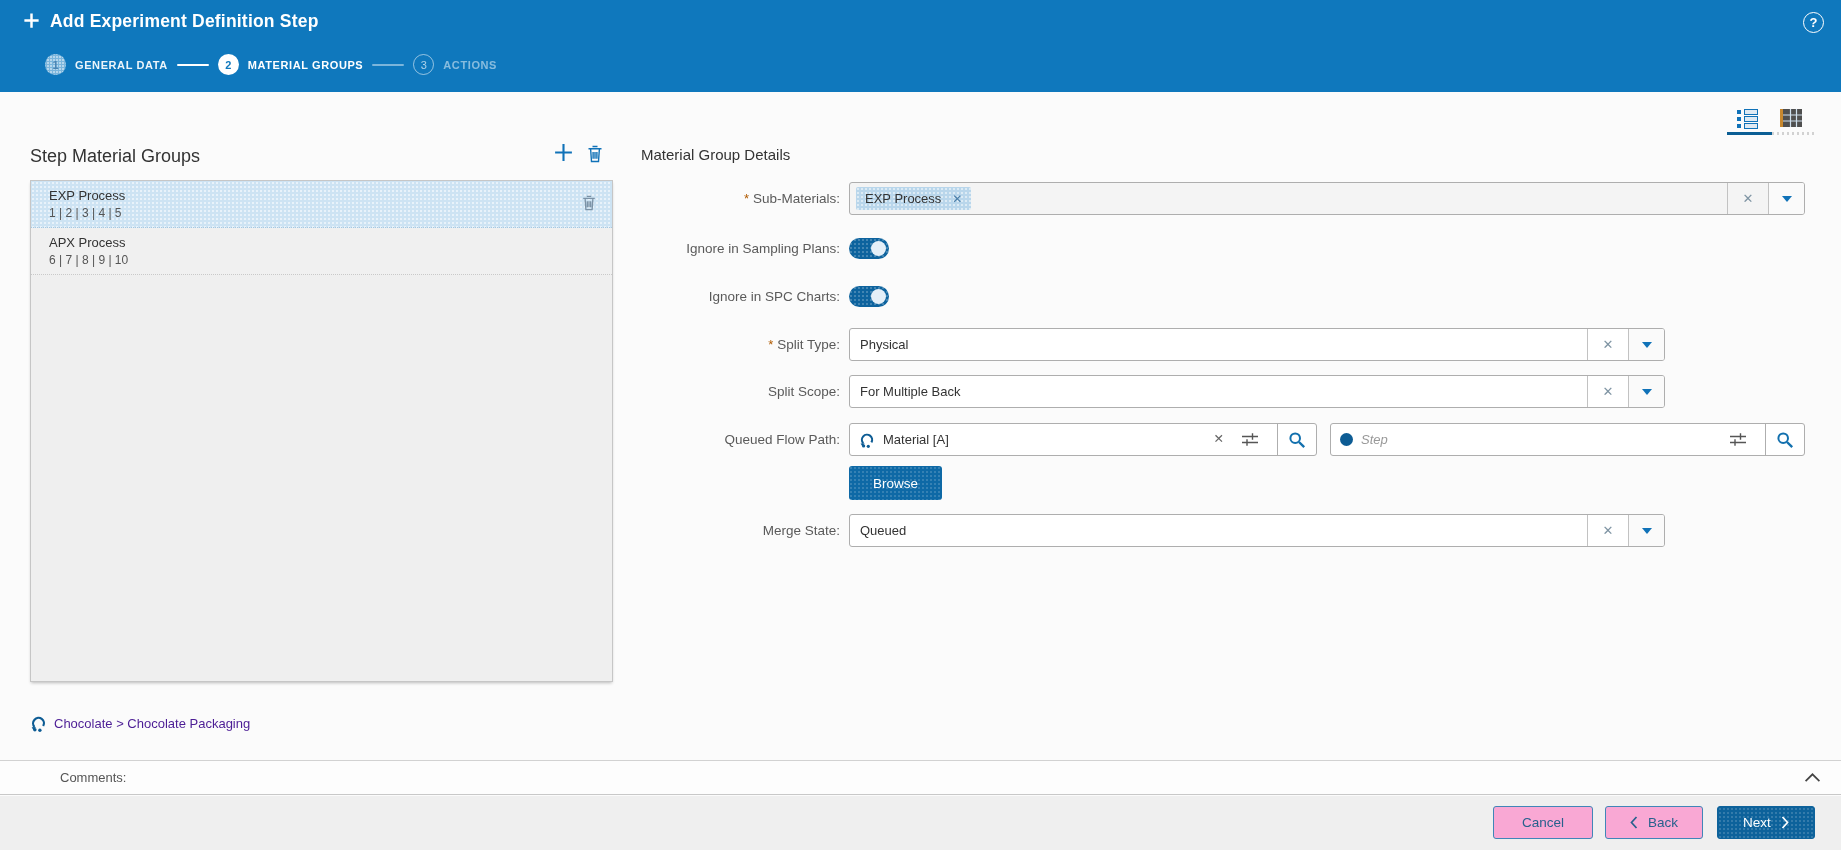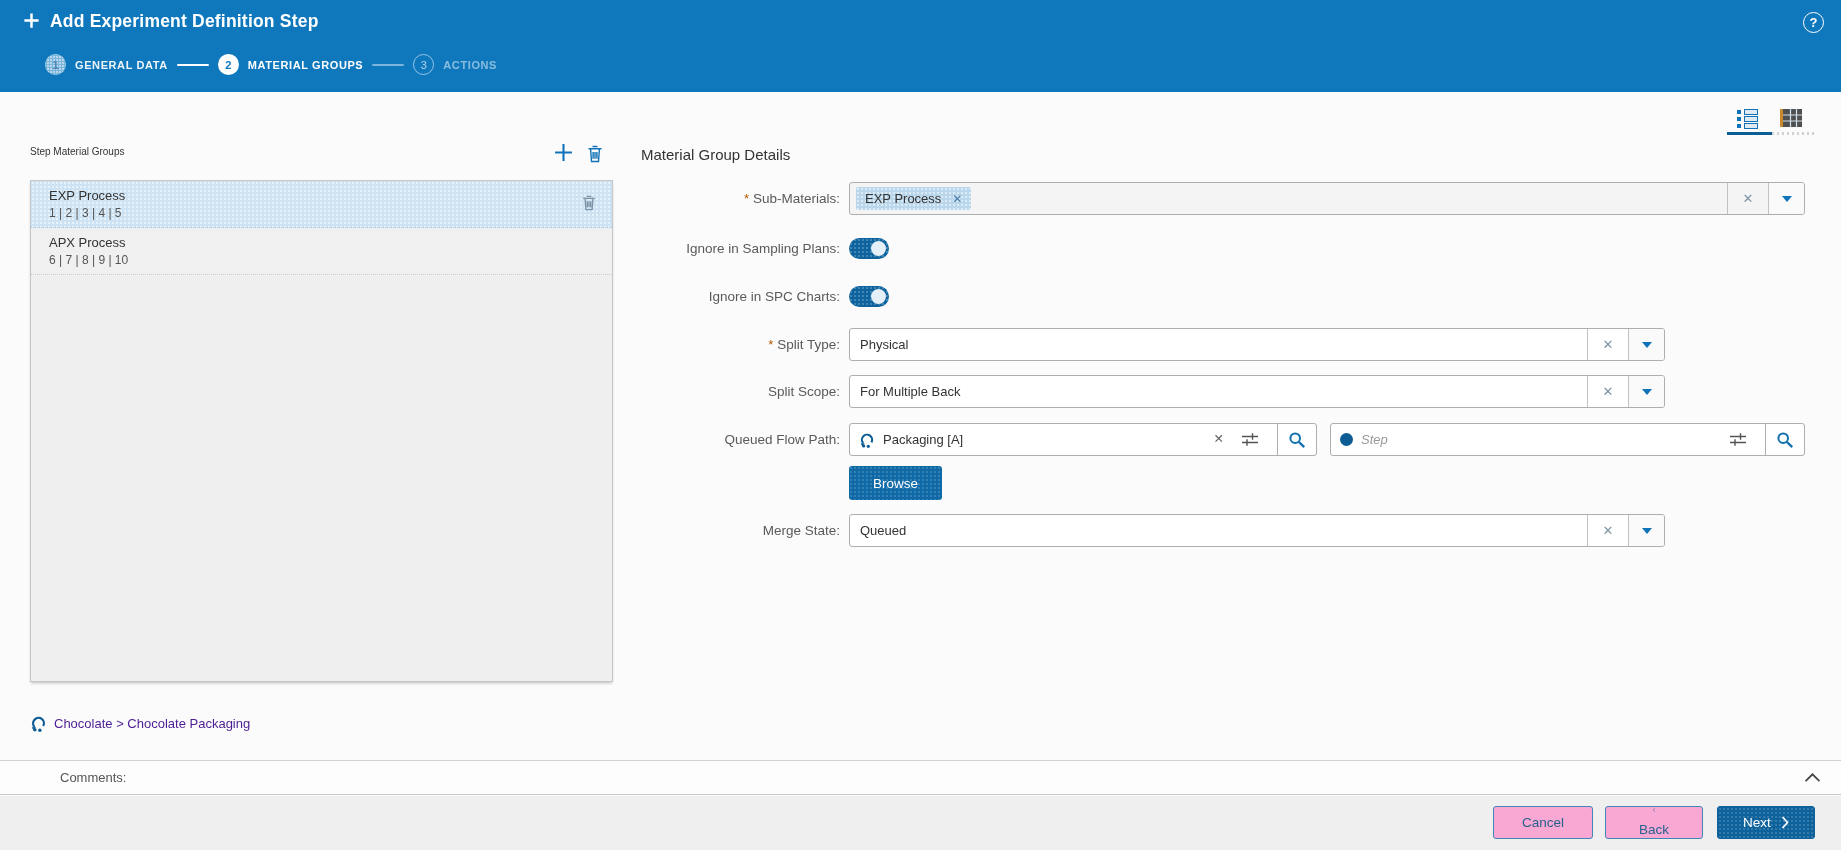--- a/index.html
+++ b/index.html
@@ -28,21 +28,21 @@
   .connector.faint{background:rgba(255,255,255,.45);}
 
   
   .vs-icon{position:absolute;top:107px;width:24px;height:22px;cursor:pointer;display:flex;align-items:center;justify-content:center;}
   .vs-list{left:1735px;} .vs-table{left:1779px;}
   .vs-underline-solid{position:absolute;left:1727px;top:132px;width:45px;height:3px;background:#0b5e94;}
   .vs-underline-dots{position:absolute;left:1772px;top:132px;width:43px;height:3px;
     background:repeating-linear-gradient(90deg,#d2d2d2 0 2px,transparent 2px 5px);}
 
   
-  .lp-title{position:absolute;left:30px;top:146px;margin:0;font-size:10px;font-weight:400;color:#333;}
+  .lp-title{position:absolute;left:30px;top:146px;margin:0;font-size:18px;font-weight:400;color:#333;}
   .icon-btn{position:absolute;background:none;border:none;padding:0;cursor:pointer;color:#1072b8;display:flex;}
   .lp-add{left:553px;top:142px;} .lp-del{left:586px;top:144px;}
   .lp-list{position:absolute;left:30px;top:180px;width:583px;height:502px;background:#efefef;
     border:1px solid #c6c6c6;box-sizing:border-box;box-shadow:0 2px 3px -1px rgba(0,0,0,.25);}
   .lp-item{position:relative;padding:6px 40px 6px 18px;border-bottom:1px dotted #c9c9c9;cursor:pointer;background:#f0f0f0;}
   .lp-item.selected{background:#cde3f3;border-bottom:1px dotted #a9c8df;
     background-image:radial-gradient(rgba(255,255,255,.55) .9px,transparent 1px);background-size:4px 4px;}
   .lp-item-title{font-size:13px;color:#333;line-height:17px;}
   .lp-item-sub{font-size:12px;color:#555;line-height:16px;margin-top:1px;}
   .lp-item-trash{position:absolute;right:15px;top:13px;color:#7b92a6;cursor:pointer;display:flex;}
@@ -91,21 +91,21 @@
   .breadcrumb-text{font-size:13px;color:#4c1d95;}
   .comments-bar{position:absolute;left:0;top:760px;width:1841px;height:35px;background:#fdfdfd;
     border-top:1px solid #d2d2d2;border-bottom:1px solid #c8c8c8;box-sizing:border-box;}
   .comments-label{position:absolute;left:60px;top:9px;font-size:13px;color:#555;}
   .comments-chevron{position:absolute;right:20px;top:11px;cursor:pointer;display:flex;}
   .footerbar{position:absolute;left:0;top:796px;width:1841px;height:54px;background:#efefef;}
   .btn{position:absolute;top:10px;height:33px;border-radius:3px;font-size:13.5px;font-family:inherit;cursor:pointer;
     display:flex;align-items:center;justify-content:center;gap:10px;box-sizing:border-box;}
   .btn-outline{background:#f9a8d4;border:1px solid #4086b8;color:#27618d;}
   .btn-cancel{left:1493px;width:100px;}
-  .btn-back{left:1605px;width:98px;flex-direction:column;}
+  .btn-back{left:1605px;width:98px;}
   .btn-next{left:1717px;width:98px;background:#0d629b;border:1px solid #0d629b;color:#fff;
     background-image:radial-gradient(rgba(255,255,255,.16) 1px,transparent 1.2px);background-size:4px 4px;}
 </style>
 </head>
 <body>
 
 <div class="app">
 
   <header class="topbar">
     <div class="title-row">
@@ -253,21 +253,21 @@
     <div class="fctl field mfp-field mfp1">
       <div class="field-body">
         <span style="display:flex;color:#0d5c94;">
           <svg width="16" height="16" viewBox="0 0 16 16" fill="currentColor">
             <path d="M4.2 11.2 A5.1 5.1 0 1 1 12.4 10.4" fill="none" stroke="currentColor" stroke-width="2.1"></path>
             <path d="M1.6 11.6l4-.4-2.2 3.3z"></path>
             <circle cx="4.6" cy="13.9" r="1.6"></circle>
               <circle cx="9.3" cy="14.3" r="1.6"></circle>
           </svg>
         </span>
-        <span class="mfp-text">Packaging [A]</span>
+        <span class="mfp-text">Material [A]</span>
         <span class="mini-x">✕</span>
         <span class="tune">
           <svg width="18" height="15" viewBox="0 0 18 15" fill="none" stroke="#555" stroke-width="1.4">
             <path d="M1 4.5h16M11.5 1.2v6.6M1 10.5h16M6 7.2v6.6"></path>
           </svg>
         </span>
       </div>
       <span class="search-seg">
         <svg width="18" height="18" viewBox="0 0 18 18" fill="none" stroke="#1270ae">
             <circle cx="7.2" cy="7.2" r="4.8" stroke-width="2"></circle>

